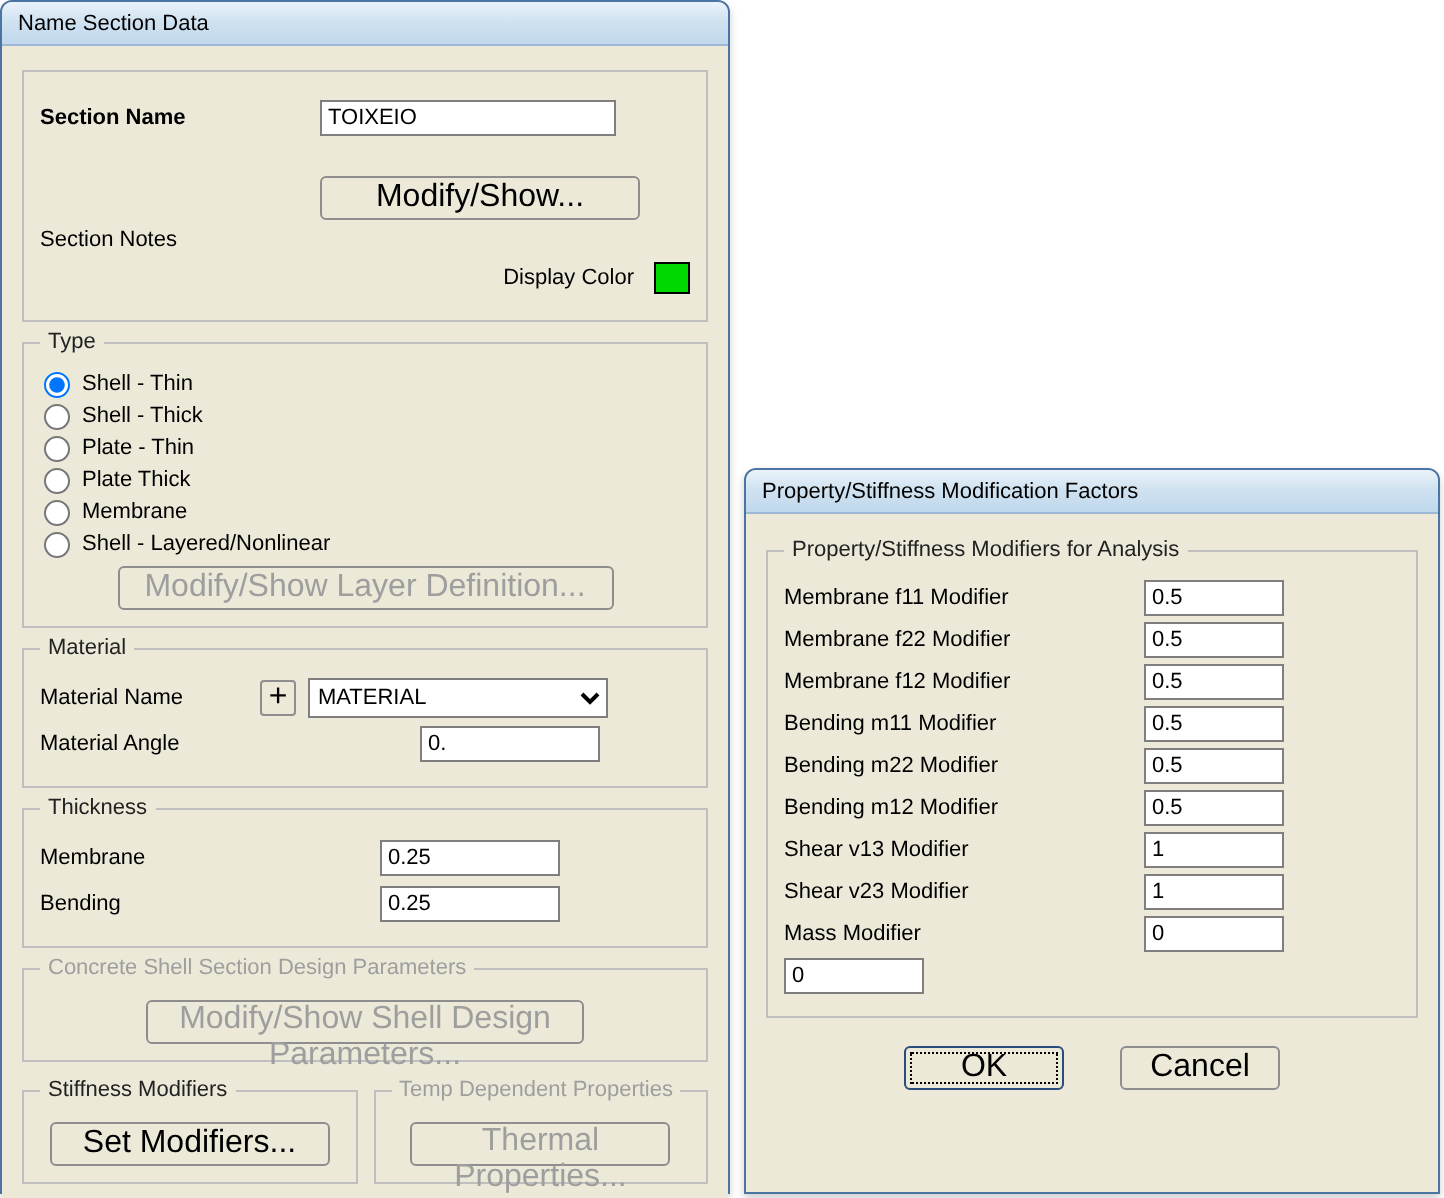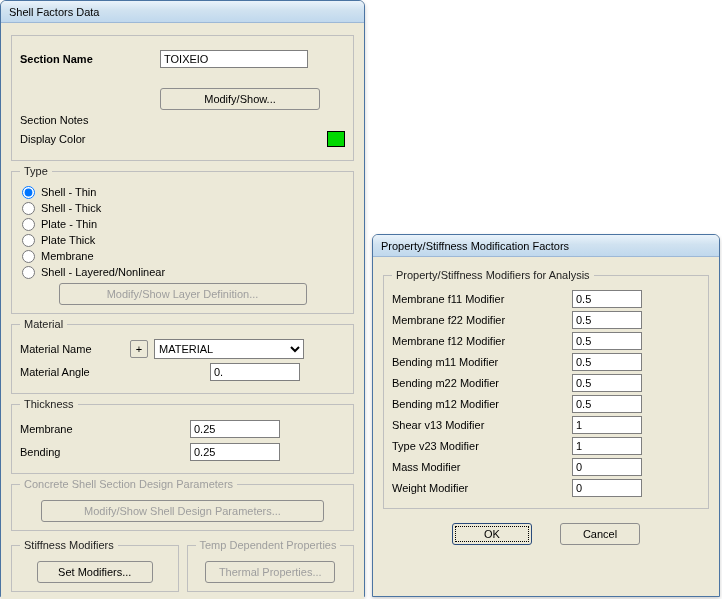--- a/index.html
+++ b/index.html
@@ -73,21 +73,21 @@
     background: #fff;
     font-family: inherit;
     font-size: 11px;
   }
   button {
     height: 22px;
     background: #ece9d8;
     border: 1px solid #8e8e8e;
     border-radius: 3px;
     font-family: inherit;
-    font-size: 11px;
+    font-size: 16px;
     padding: 0 10px;
     cursor: pointer;
   }
   button.default {
     outline: 1px dotted #000;
     outline-offset: -4px;
     border-color: #2a4b7c;
   }
   .radio-row {
     display: flex;
@@ -120,33 +120,33 @@
   
   .plusbtn {
     width: 18px; height: 18px; padding: 0; border-radius: 2px;
     display: inline-flex; align-items: center; justify-content: center;
   }
 </style>
 </head>
 <body>
 
 <div class="window" style="left:0px; top:0px; width:365px; height:597px;">
-  <div class="titlebar">Shell Factors Data</div>
+  <div class="titlebar">Name Section Data</div>
   <div class="win-body">
 
     <fieldset class="nolegend">
       <div class="row">
         <div class="lbl" style="width:140px; font-weight:bold;">Section Name</div>
         <input type="text" style="width: 148px;" value="TOIXEIO">
       </div>
       <div class="row">
         <div class="lbl" style="width:140px;margin-top:42px;">Section Notes</div>
         <button style="width:160px;">Modify/Show...</button>
       </div>
-      <div class="row" style="justify-content:space-between;">
+      <div class="row" style="justify-content:flex-end;">
         <div class="lbl" style="margin-right:10px;">Display Color</div>
         <span class="color-swatch"></span>
       </div>
     </fieldset>
 
     <fieldset>
       <legend>Type</legend>
       <div class="radio-row">
         <input type="radio" name="stype" checked="" style="">
         <span>Shell - Thin</span>
@@ -199,29 +199,29 @@
       </div>
       <div class="row">
         <div class="lbl" style="width:170px;">Bending</div>
         <input type="text" style="width: 90px;" value="0.25">
       </div>
     </fieldset>
 
     <fieldset class="disabled">
       <legend>Concrete Shell Section Design Parameters</legend>
       <div class="sub">
-        <button style="width:283px;" disabled="">Modify/Show Shell Design Parameters...</button>
+        <button style="width:219px;" disabled="">Modify/Show Shell Design Parameters...</button>
       </div>
     </fieldset>
 
     <div style="display:flex; gap:8px;">
       <fieldset style="flex:1;">
         <legend>Stiffness Modifiers</legend>
         <div class="sub">
-          <button style="width:116px;">Set Modifiers...</button>
+          <button style="width:140px;">Set Modifiers...</button>
         </div>
       </fieldset>
       <fieldset class="disabled" style="flex:1;">
         <legend>Temp Dependent Properties</legend>
         <div class="sub">
           <button style="width:130px;" disabled="">Thermal Properties...</button>
         </div>
       </fieldset>
     </div>
 
@@ -261,29 +261,28 @@
           </div>
           <div class="modrow">
             <div class="mlabel">Bending  m12 Modifier</div>
             <input type="text" value="0.5" style="">
           </div>
           <div class="modrow">
             <div class="mlabel">Shear  v13 Modifier</div>
             <input type="text" value="1" style="">
           </div>
           <div class="modrow">
-            <div class="mlabel">Type  v23 Modifier</div>
+            <div class="mlabel">Shear  v23 Modifier</div>
             <input type="text" value="1" style="">
           </div>
           <div class="modrow">
             <div class="mlabel">Mass Modifier</div>
             <input type="text" value="0" style="">
           </div>
           <div class="modrow">
-            <div class="mlabel">Weight Modifier</div>
             <input type="text" value="0" style="">
           </div>
         </div>
     </fieldset>
     <div class="btnrow" style="margin-top:14px;">
       <button class="default" style="width:80px;">OK</button>
       <button style="width:80px;">Cancel</button>
     </div>
   </div>
 </div>

